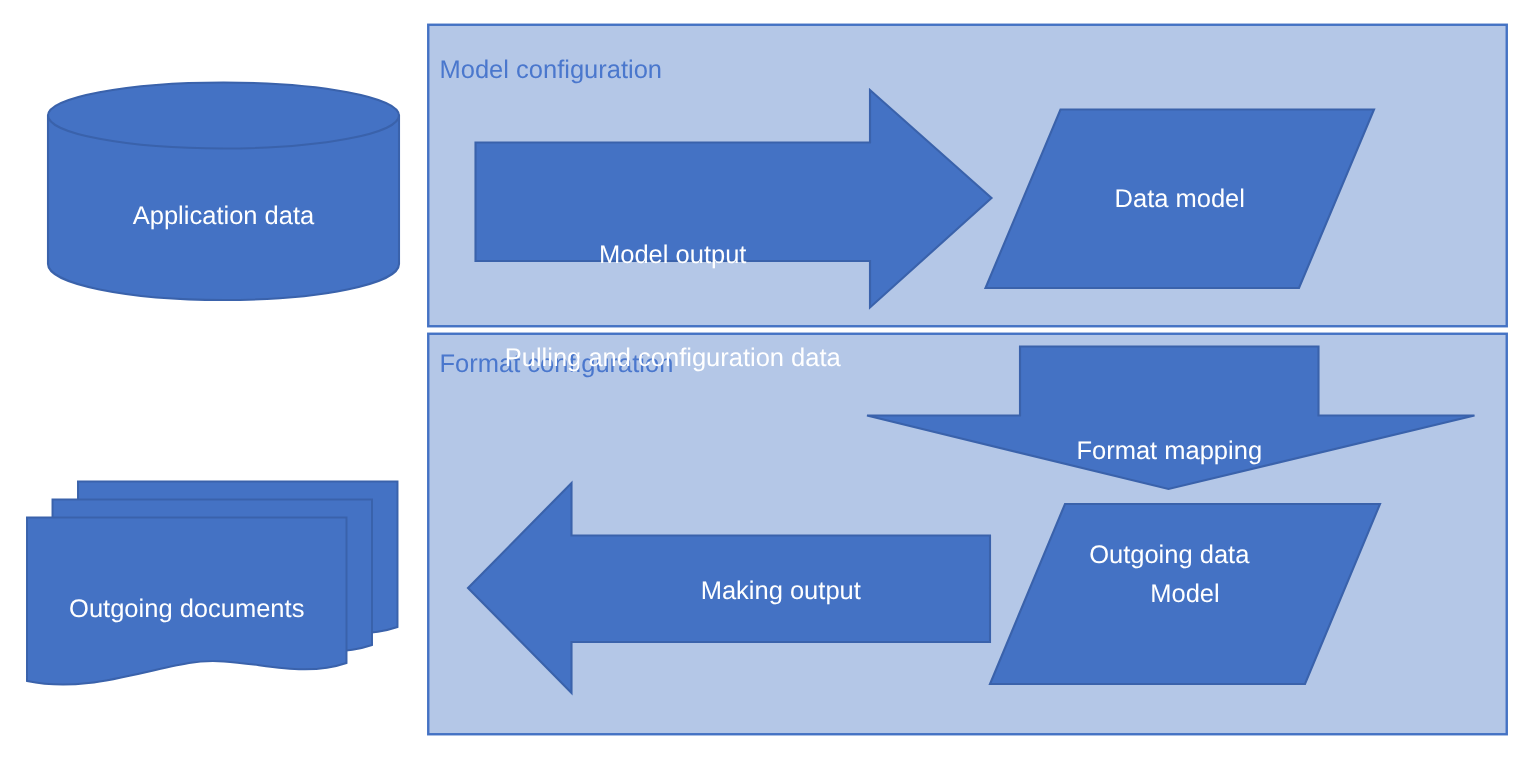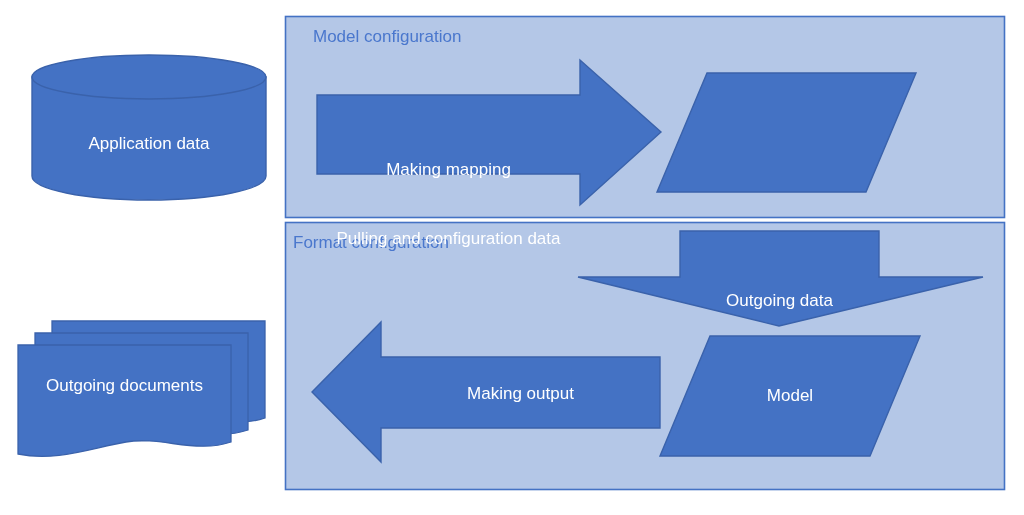--- a/index.html
+++ b/index.html
@@ -88,35 +88,37 @@
       <path d="M 35 333 L 248 333 L 248 430
                C 213 442 178 424 143 430
                C 108 436 73 450 35 442 Z" fill="#4472c4" stroke="#3a62ab" stroke-width="1.3"></path>
 
       <path d="M 18 345 L 231 345 L 231 442
                C 196 454 161 436 126 442
                C 91 448 56 462 18 454 Z" fill="#4472c4" stroke="#3a62ab" stroke-width="1.3"></path>
     </g>
   </svg>
 
-  <div class="panel-title" style="left:293px; top:26px;margin-left:20px;">Model configuration</div>
+  <div class="panel-title" style="left:293px; top:36px;">Model configuration</div>
 
   <div class="panel-title" style="left:293px; top:232px;">Format configuration</div>
 
   <div class="lbl center-box" style="left:32px; top:128px; width:234px; height:30px;">Application data</div>
 
+  <div class="lbl center-box" style="left:667px; top:117px; width:239px; height:30px;">Data model</div>
 
   <div class="lbl center-box" style="left:670px; top:380px; width:240px; height:30px;">Model</div>
 
-  <div class="lbl center-box" style="left:18px; top:370px; width:213px; height:30px;">Outgoing documents</div>
+  <div class="lbl center-box" style="left:18px; top:390px; width:213px; height:30px;">Outgoing documents</div>
 
   <div class="lbl" style="left:317px; top:112px; width:263px;">
-    <div>Making mapping</div>
+    <div>Model output</div>
     <div>Pulling and configuration data</div>
   </div>
 
   <div class="lbl" style="left:680px; top:243px; width:199px;">
+    <div>Format mapping</div>
     <div>Outgoing data</div>
   </div>
 
   <div class="lbl center-box" style="left:381px; top:378px; width:279px; height:30px;">Making output</div>
 
 </div>
 
 </body></html>

